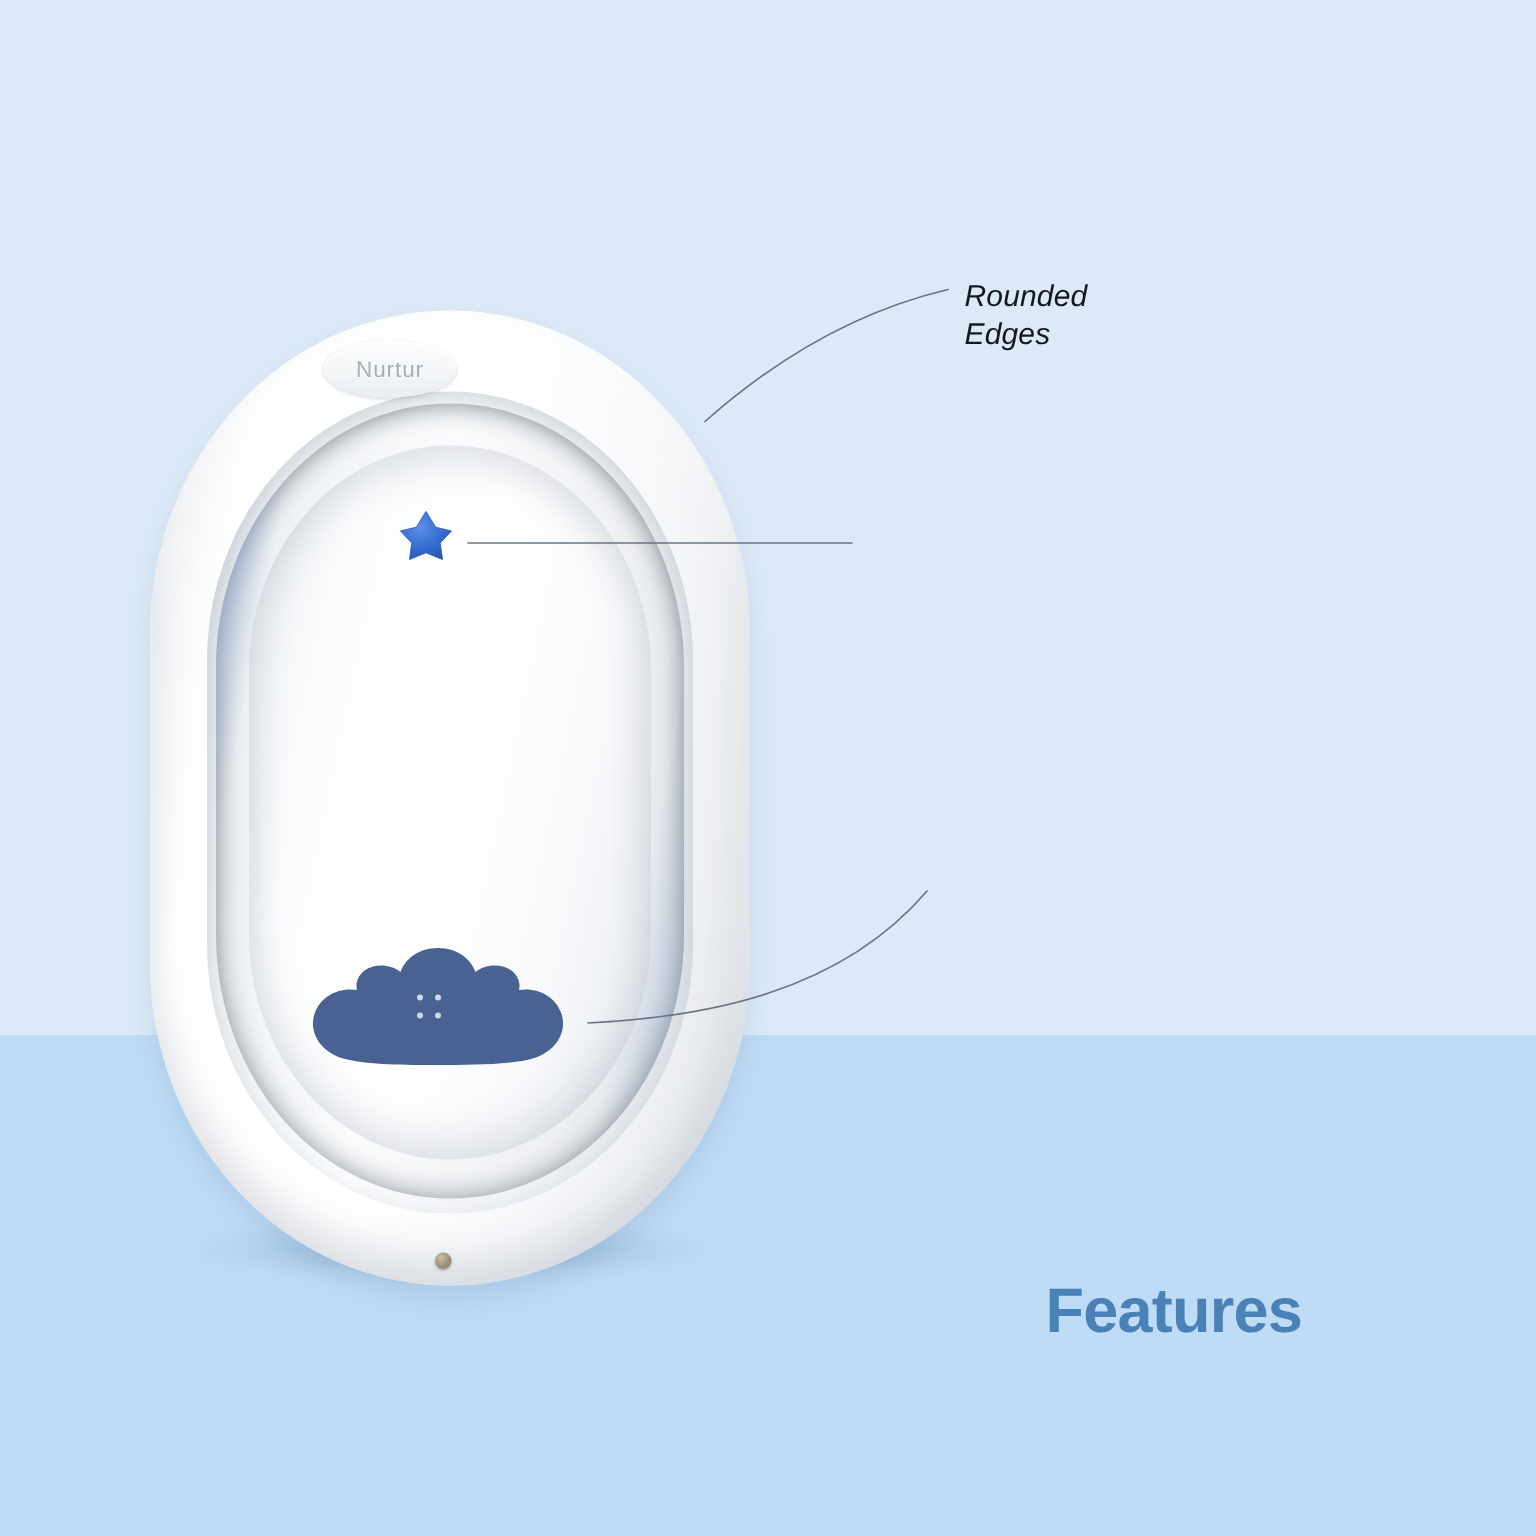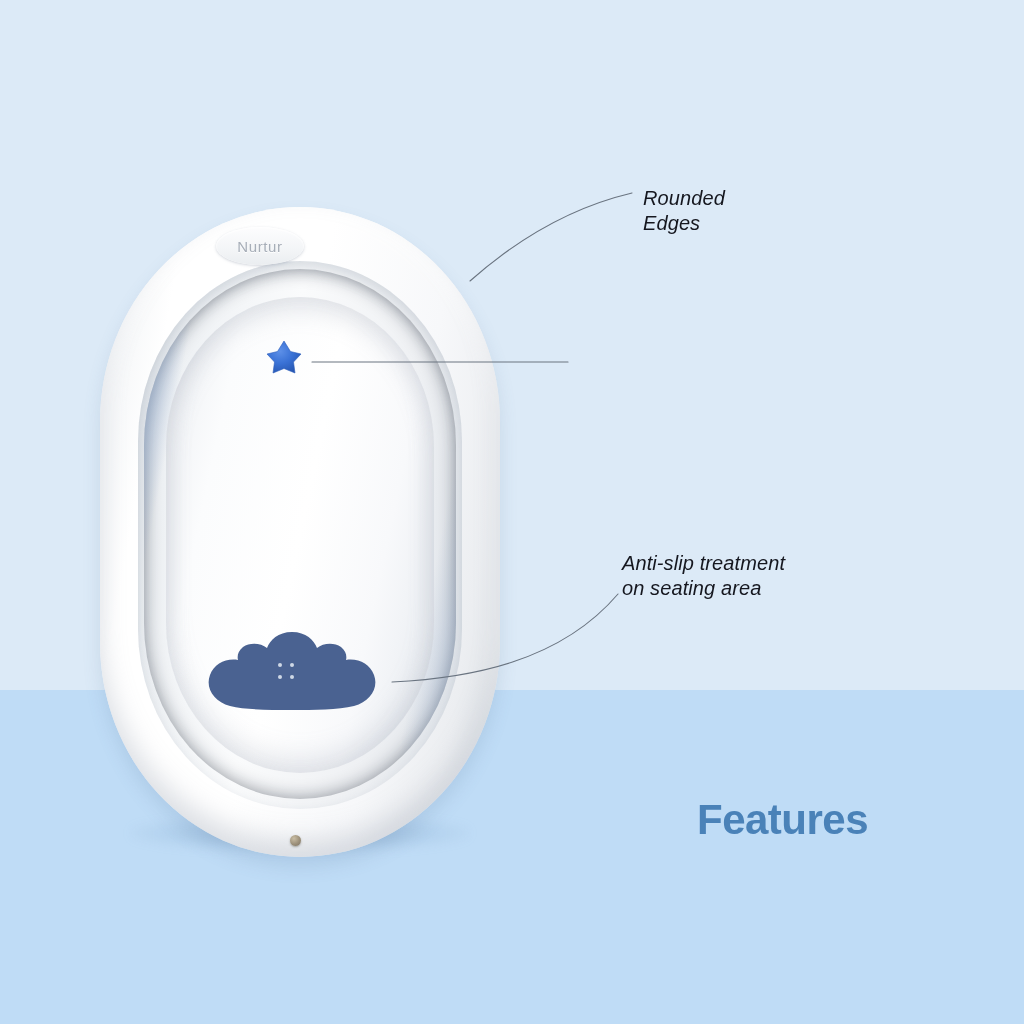--- a/index.html
+++ b/index.html
@@ -146,21 +146,21 @@
     color:#15171f;
     letter-spacing:.1px;
     white-space:pre-line;
   }
   #callout-rounded  { left:643px; top:186px; }
   #callout-drain    { left:581px; top:347px; }
   #callout-antislip { left:622px; top:551px; }
 
   
   #features-heading {
-    position:absolute; left:697px; top:796px;
+    position:absolute; left:697px; top:850px;
     font-size:42px; font-weight:bold;
     color:#4a82b8; letter-spacing:-.5px;
   }
 </style>
 </head>
 <body>
 
 <div id="stage">
 
   <div class="band-top"></div>
@@ -229,18 +229,16 @@
 
     <path d="M312 362 L 568 362" fill="none" stroke="#6a7480" stroke-width="1.1" stroke-linecap="round"></path>
 
     <path d="M392 682 C 470 678, 560 662, 618 594" fill="none" stroke="#6a7480" stroke-width="1.1" stroke-linecap="round"></path>
   </svg>
 
   <div class="callout" id="callout-rounded">Rounded
 Edges</div>
 
 
-  <div class="callout" id="callout-antislip">Anti-slip treatment
-on seating area</div>
 
   <div id="features-heading">Features</div>
 
 </div>
 
 </body></html>

